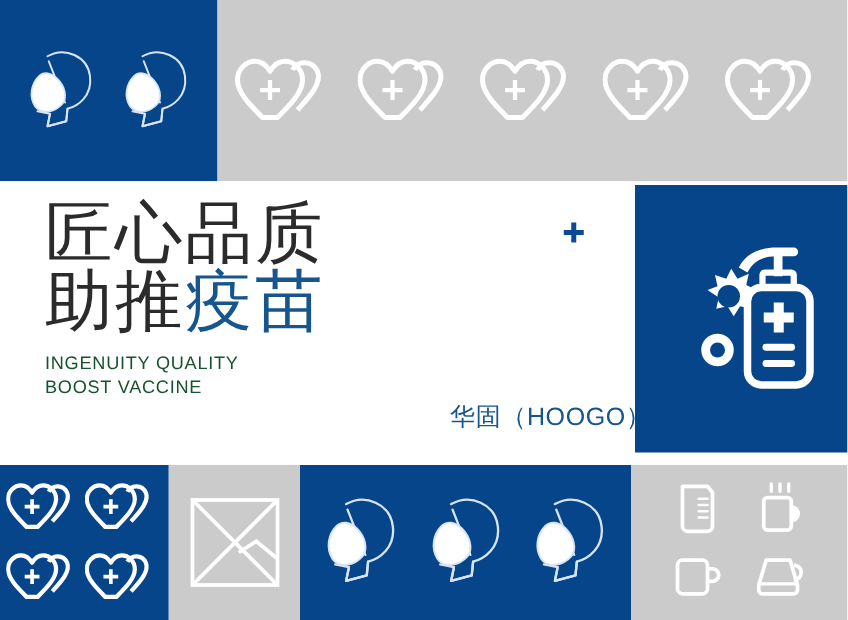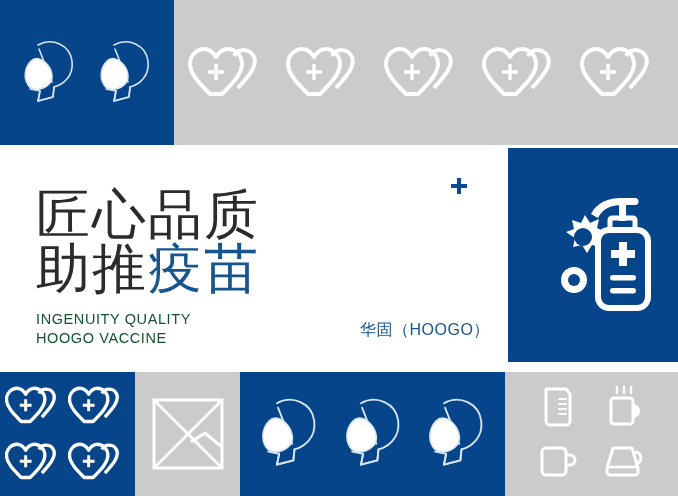--- a/index.html
+++ b/index.html
@@ -43,41 +43,40 @@
     position:absolute;left:36px;top:160px;width:440px;height:200px;
   }
   .headline{
     font-family:"DejaVu Sans","Liberation Sans",sans-serif;
     font-size:54px;
     line-height:54px;
     letter-spacing:2px;
     color:#2b2b2b;
     font-weight:400;
     white-space:nowrap;
-    margin-top:28px;
   }
   .headline.l2{margin-top:0;}
   .hl-blue{color:#17558F;}
   .subcopy{
     margin-top:14px;
     font-size:14.5px;
     line-height:19px;
     letter-spacing:0.6px;
     color:#14532d;
     font-weight:400;
   }
 
   #plus-mark{
     position:absolute;left:449px;top:176px;
     width:20px;height:20px;
     color:#0B4A95;
   }
   #brand{
     position:absolute;left:360px;top:320px;
-    font-size:16px;letter-spacing:0.5px;
+    font-size:20px;letter-spacing:0.5px;
     color:#17558F;
     white-space:nowrap;
   }
 
   .sanitizer-wrap{
     position:absolute;left:508px;top:148px;width:170px;height:214px;
     display:flex;align-items:center;justify-content:center;
   }
 
   
@@ -188,21 +187,21 @@
   </div>
 
   <div class="panel white" id="mid-white"></div>
   <div class="panel blue" id="mid-blue"></div>
 
   <div class="copy">
     <div class="headline">匠心品质</div>
     <div class="headline l2"><span>助推</span><span class="hl-blue">疫苗</span></div>
     <div class="subcopy">
       <div>INGENUITY QUALITY</div>
-      <div>HOOGO VACCINE</div>
+      <div>BOOST VACCINE</div>
     </div>
   </div>
 
   <div id="plus-mark">
     <svg width="20" height="20" viewBox="0 0 20 20">
       <path d="M8 2 H12 V8 H18 V12 H12 V18 H8 V12 H2 V8 H8 Z" fill="#0B4A95"></path>
     </svg>
   </div>
 
   <div id="brand">华固（HOOGO）</div>

